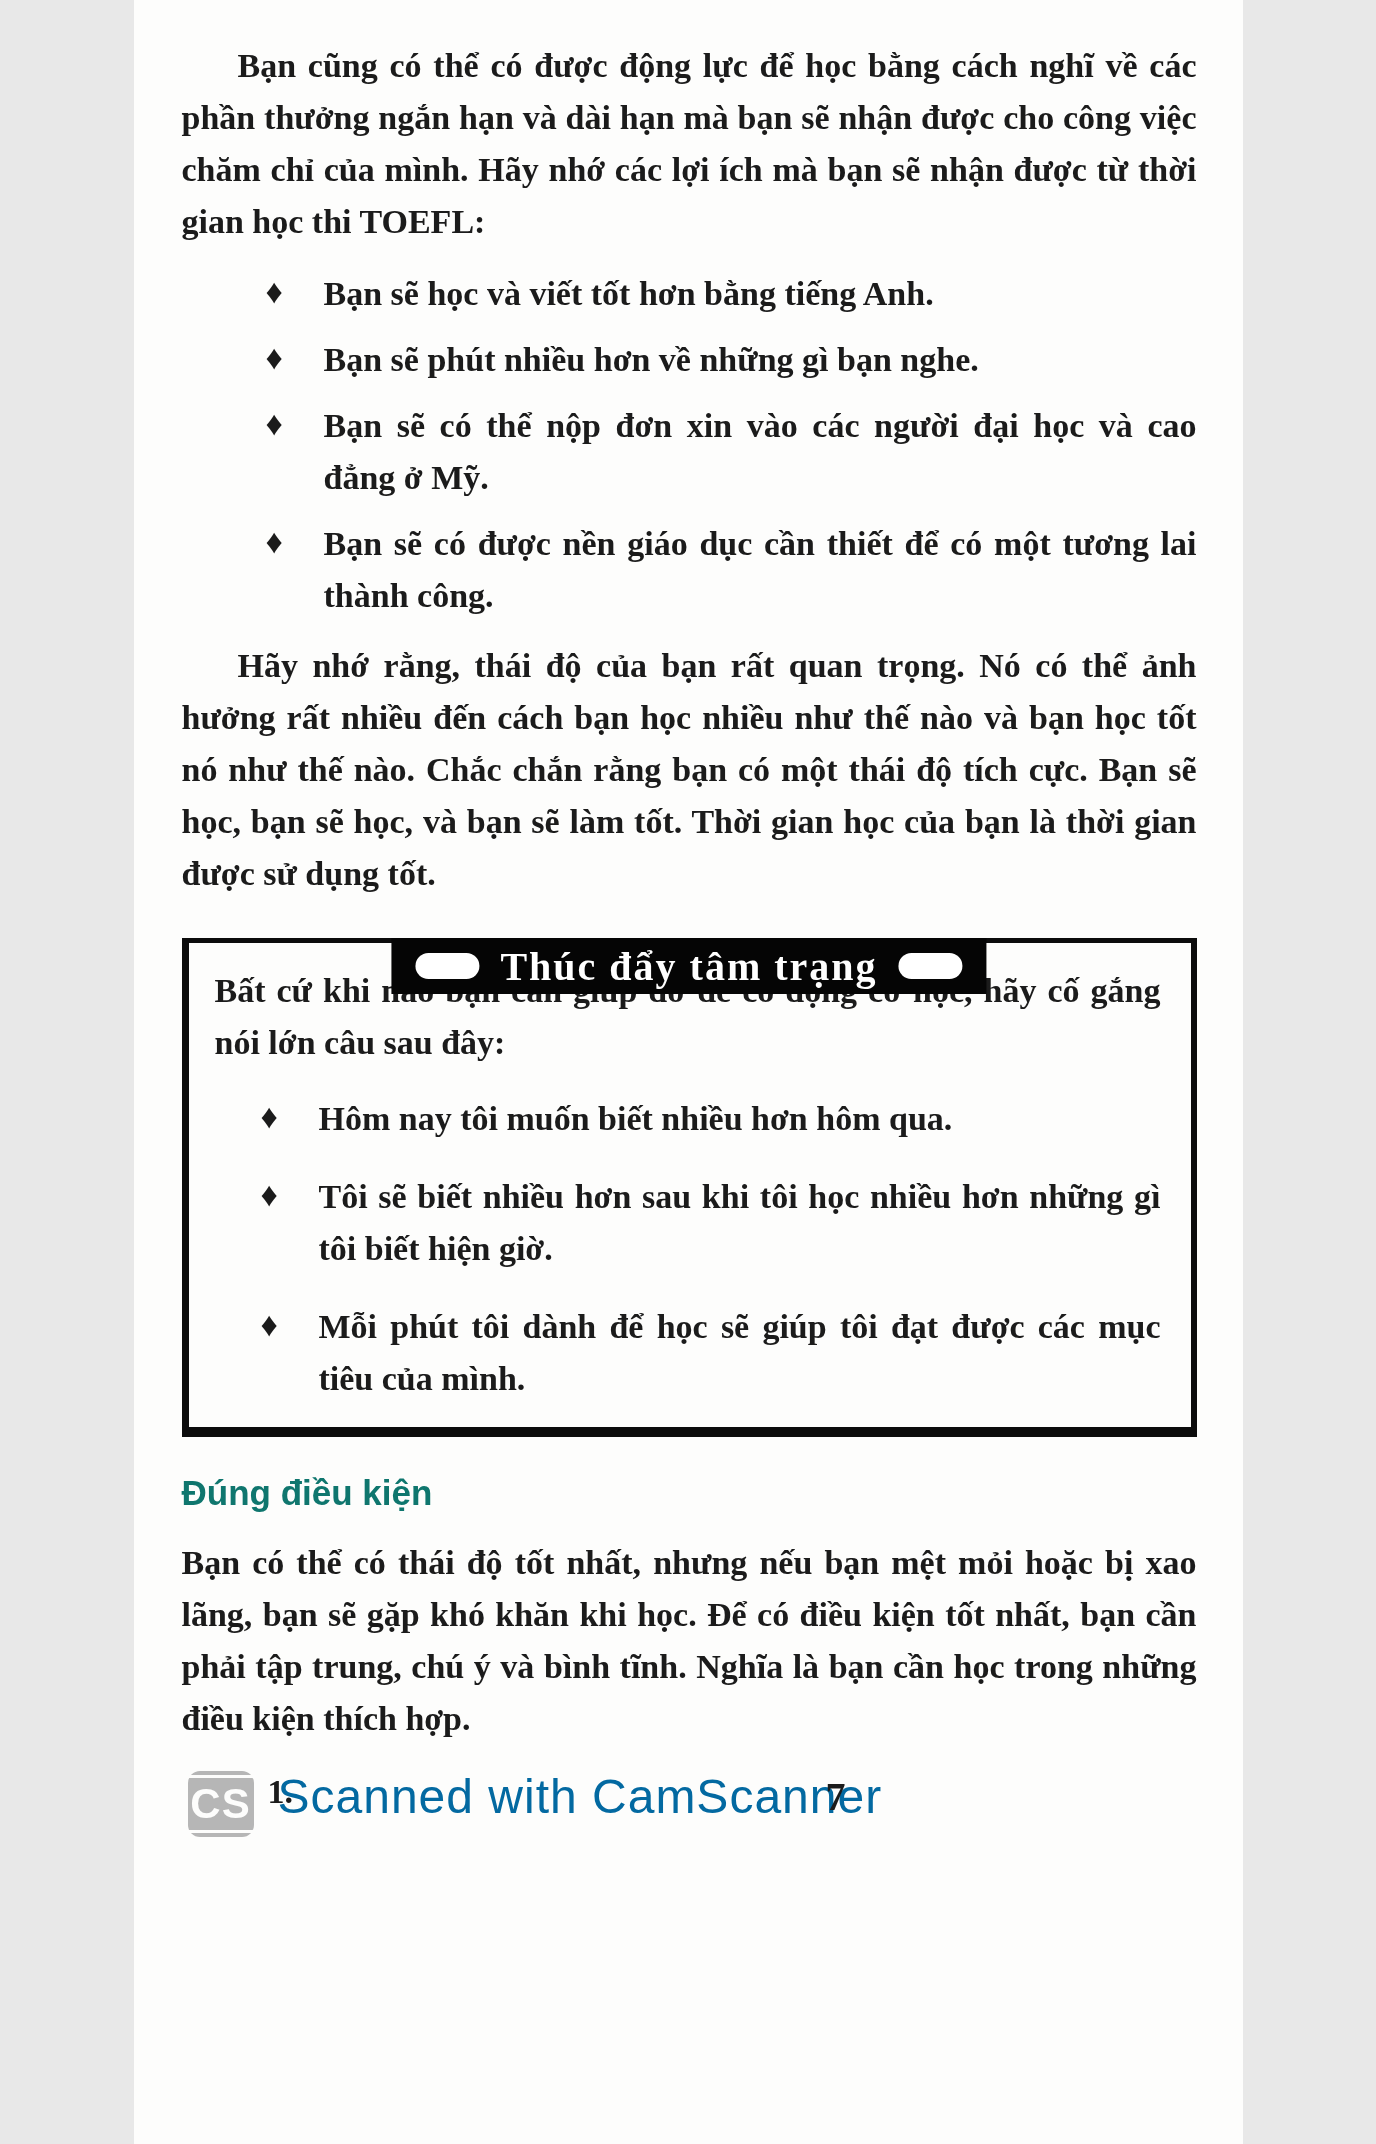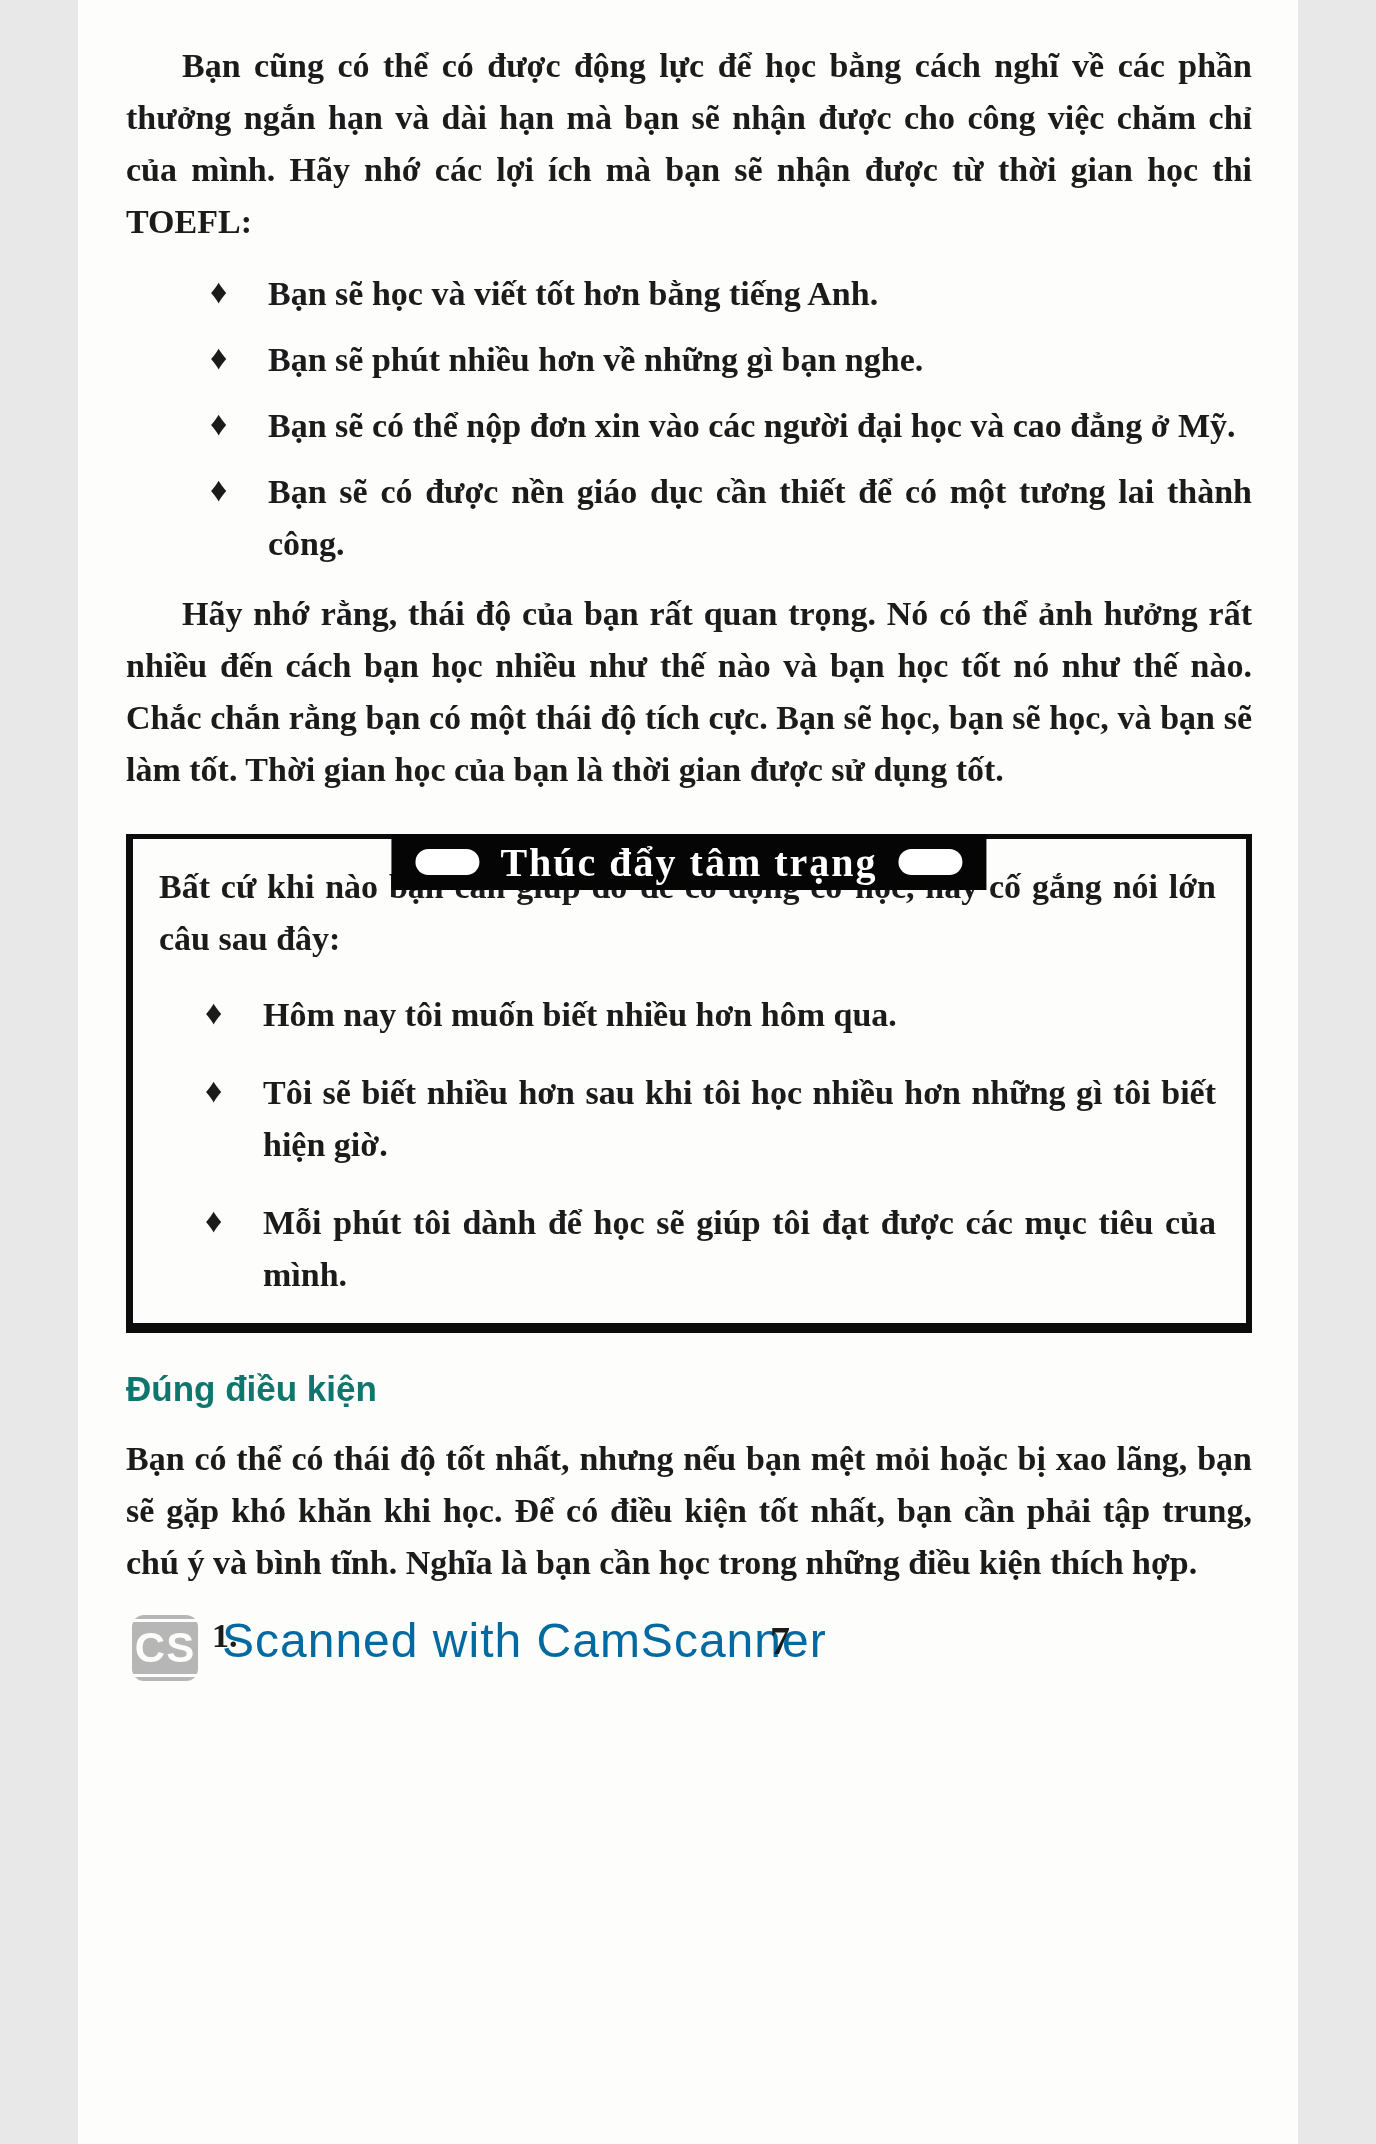--- a/index.html
+++ b/index.html
@@ -1,18 +1,18 @@
 <!DOCTYPE html>
 <html lang="vi"><head>
 <meta charset="utf-8">
 <style>
   html,body{margin:0;padding:0;background:#e8e8e8;}
   .page{
     position:relative;
-    width:1220px;height:2144px;
+    width:1109px;height:2144px;
     margin:0 auto;
     background:#fdfdfc;
     overflow:hidden;
     box-sizing:border-box;
     padding:40px 46px 0 48px;
     font-family:"Liberation Serif", serif;
     color:#1b1b1b;
   }
   .body{
     font-size:34px;

